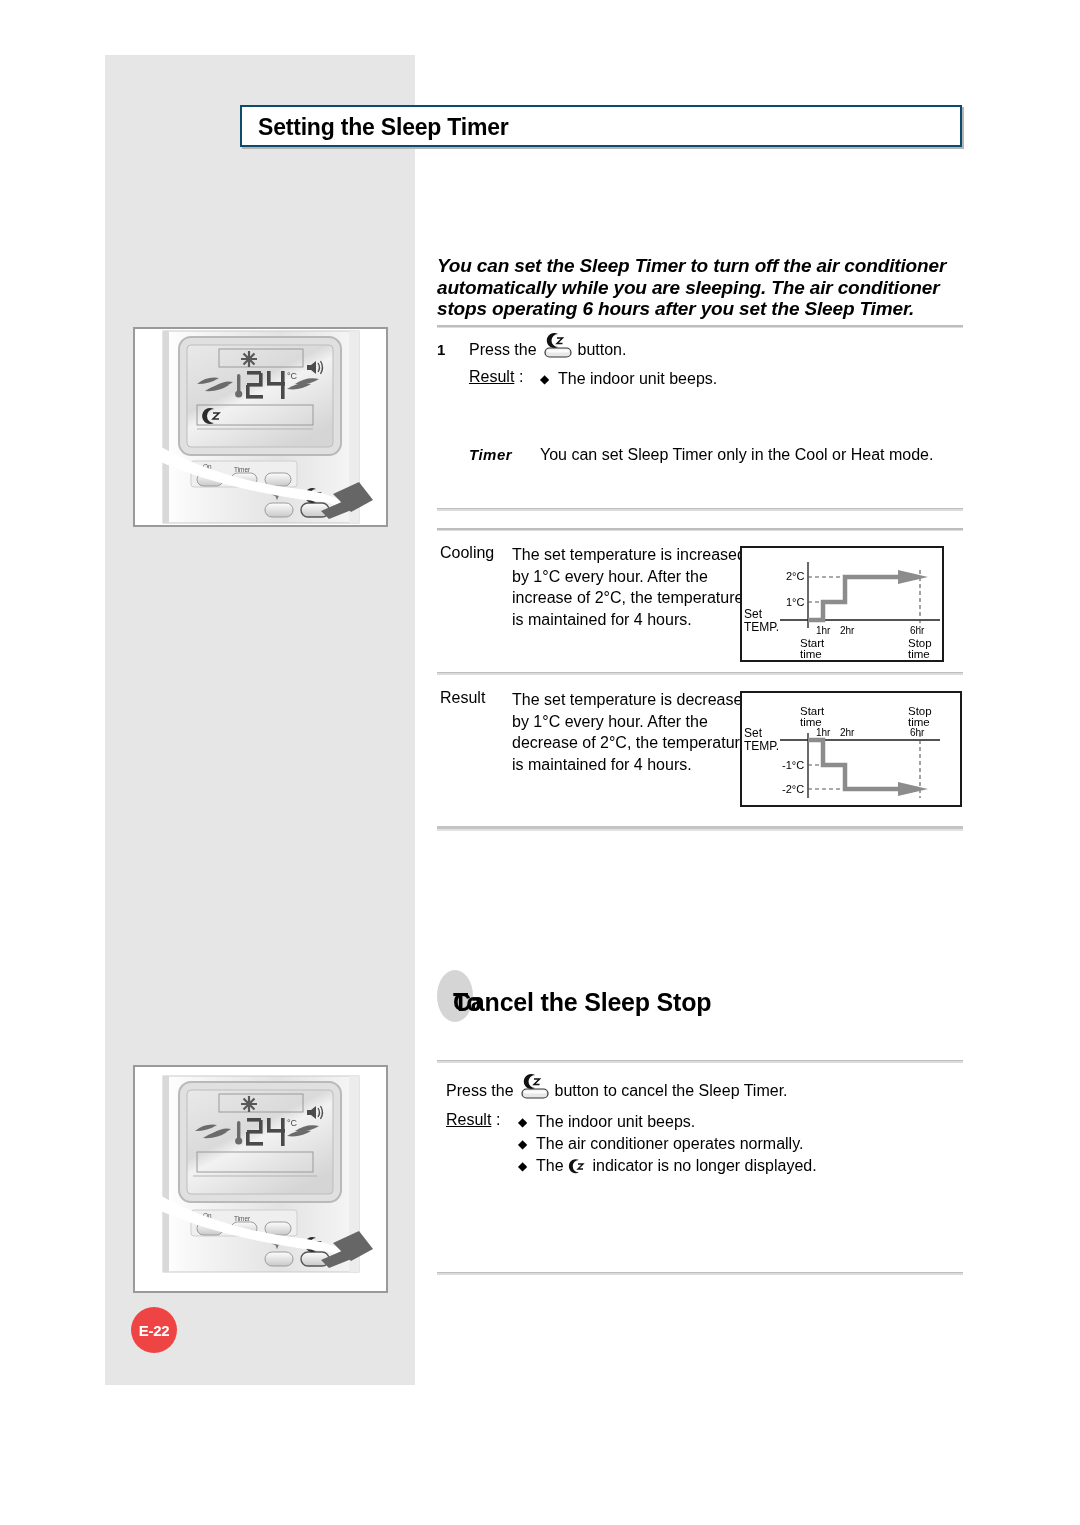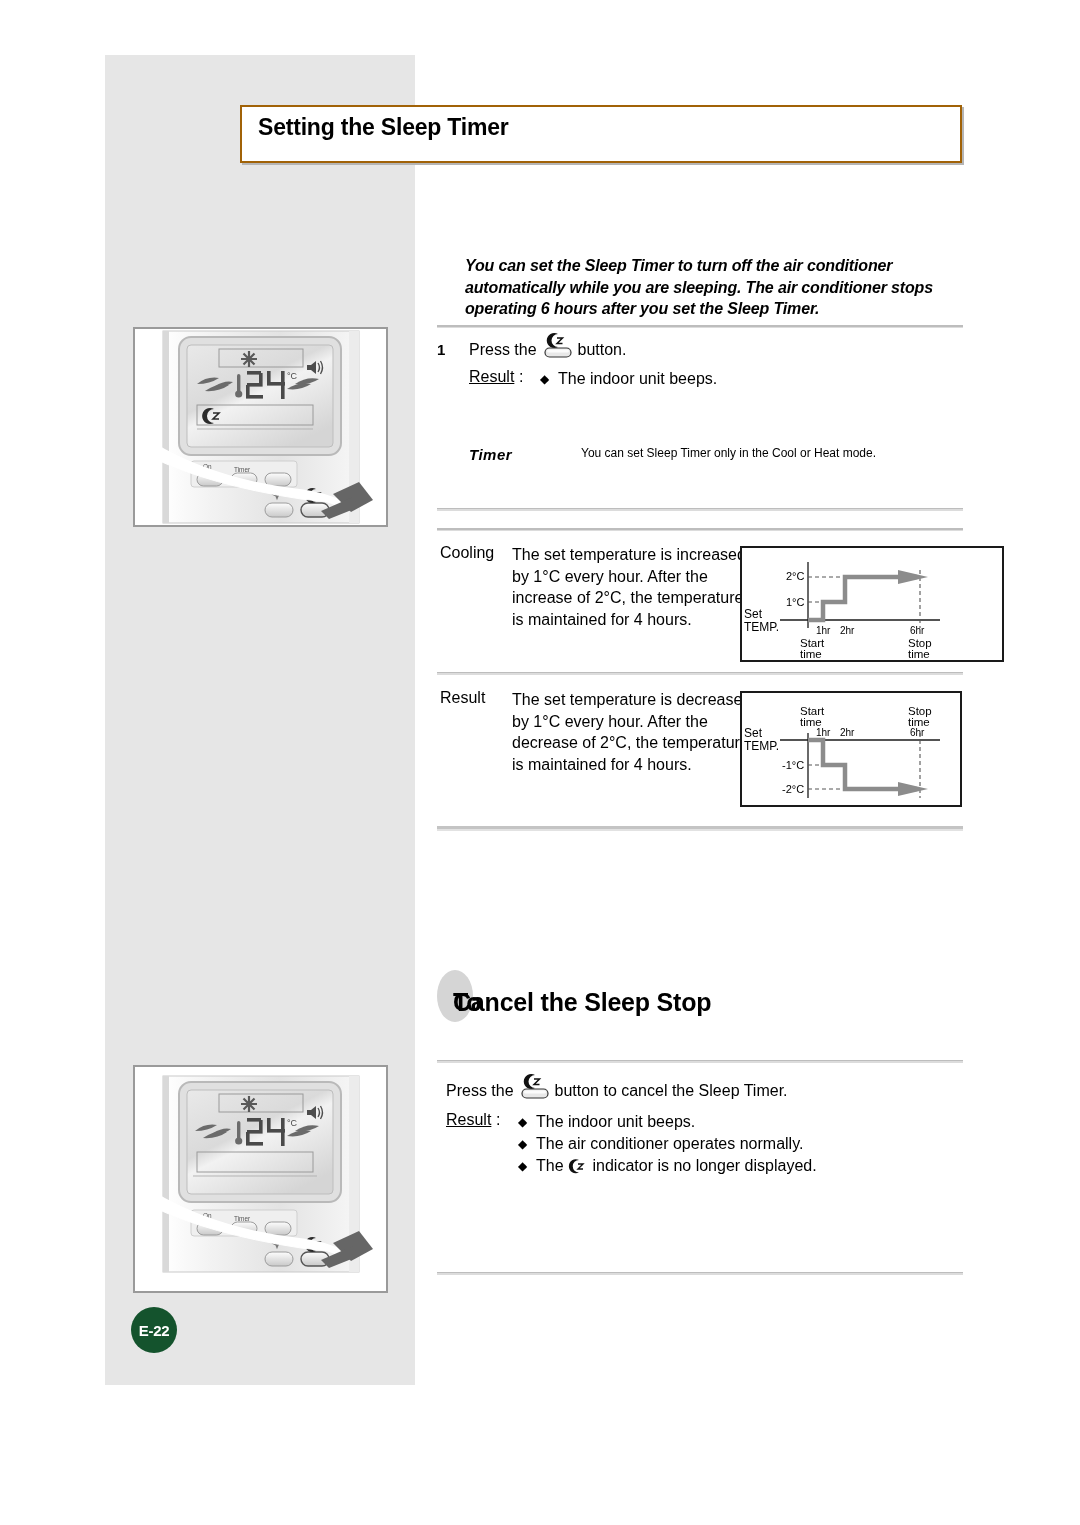--- a/index.html
+++ b/index.html
@@ -2,47 +2,47 @@
 <html><head>
 <meta charset="utf-8">
 <style>
   html,body{margin:0;padding:0;background:#ffffff;}
   body{width:1080px;height:1525px;position:relative;overflow:hidden;
        font-family:"Liberation Sans","DejaVu Sans",sans-serif;color:#000;}
 
   
   .gray-panel{position:absolute;left:105px;top:55px;width:310px;height:1330px;background:#e6e6e6;}
 
-  .title-box{position:absolute;left:240px;top:105px;width:722px;height:58px;
-             background:#ffffff;border:2px solid #a16207;box-sizing:border-box;
+  .title-box{position:absolute;left:240px;top:105px;width:722px;height:42px;
+             background:#ffffff;border:2px solid #0c4a6e;box-sizing:border-box;
              box-shadow:2px 2px 0 #b5b5b5;}
   .title-box span{position:absolute;left:16px;top:7px;font-size:23px;font-weight:bold;letter-spacing:-0.2px;}
 
   
   .rule{position:absolute;left:437px;width:526px;height:3px;
         background:linear-gradient(to bottom,#bdbdbd 0,#bdbdbd 50%,#dcdcdc 50%,#dcdcdc 100%);}
   .rule.thick{height:5px;background:linear-gradient(to bottom,#c4c4c4 0,#c4c4c4 60%,#e2e2e2 60%,#e2e2e2 100%);}
 
   
   .intro{position:absolute;left:437px;top:255px;width:528px;
-         font-size:16px;font-weight:bold;font-style:italic;line-height:21.5px;letter-spacing:-0.15px;margin-left:28px;}
+         font-size:19px;font-weight:bold;font-style:italic;line-height:21.5px;letter-spacing:-0.15px;}
 
   .step-no{position:absolute;left:437px;top:341px;font-size:15px;font-weight:bold;}
   .step-press{position:absolute;left:469px;top:341px;font-size:16px;}
   .btn-inline{display:inline-block;width:30px;height:18px;vertical-align:-4px;position:relative;margin:0 1px;}
 
   .result-label{position:absolute;left:469px;top:368px;font-size:16px;text-decoration:underline;}
   .result-colon{position:absolute;left:519px;top:368px;font-size:16px;}
   .bullets{position:absolute;left:540px;top:368px;width:410px;font-size:16px;line-height:22px;}
   .bullets .b{position:relative;padding-left:18px;margin-bottom:0px;}
   .bullets .b::before{content:"\25C6";position:absolute;left:0;top:0;font-size:12px;}
 
   .note-tag{position:absolute;left:469px;top:446px;font-size:15px;font-weight:bold;font-style:italic;
             letter-spacing:0.5px;}
-  .note-txt{position:absolute;left:540px;top:446px;width:420px;font-size:12px;margin-left:41px;}
+  .note-txt{position:absolute;left:540px;top:446px;width:420px;font-size:16px;}
 
   
   .mode-name{position:absolute;font-size:16px;}
   .mode-desc{position:absolute;width:240px;font-size:16px;line-height:21.5px;}
 
   
   .chartbox{position:absolute;border:2px solid #1a1a1a;background:#fff;box-sizing:border-box;}
 
   
   .cancel-head{position:absolute;left:437px;top:968px;height:56px;}
@@ -51,21 +51,21 @@
 
   .c-press{position:absolute;left:446px;top:1082px;font-size:16px;}
   .c-result{position:absolute;left:446px;top:1111px;font-size:16px;text-decoration:underline;}
   .c-colon{position:absolute;left:496px;top:1111px;font-size:16px;}
   .c-bullets{position:absolute;left:518px;top:1111px;width:430px;font-size:16px;line-height:22px;}
   .c-bullets .b{position:relative;padding-left:18px;}
   .c-bullets .b::before{content:"\25C6";position:absolute;left:0;top:0;font-size:12px;}
 
   
   .page-badge{position:absolute;left:131px;top:1307px;width:46px;height:46px;border-radius:50%;
-              background:#14532d;color:#fff;font-size:15px;font-weight:bold;
+              background:#ef4444;color:#fff;font-size:15px;font-weight:bold;
               display:flex;align-items:center;justify-content:center;letter-spacing:-0.3px;}
 
   
   .remote-frame{position:absolute;border:2px solid #9a9a9a;background:#ffffff;box-sizing:border-box;}
   .remote-svg{display:block;}
   .moon-svg{display:inline-block;vertical-align:middle;}
 </style>
 </head>
 <body>
 
@@ -210,21 +210,21 @@
 
 <div class="note-tag">Timer</div>
 <div class="note-txt">You can set Sleep Timer only in the Cool or Heat mode.</div>
 
 <div class="rule" style="top:508px;"></div>
 <div class="rule" style="top:528px;"></div>
 
 <div class="mode-name" style="left:440px;top:544px;">Cooling</div>
 <div class="mode-desc" style="left:512px;top:544px;">The set temperature is increased by 1°C every hour. After the increase of 2°C, the temperature is maintained for 4 hours.</div>
 
-<div class="chartbox" style="left:740px;top:546px;width:264px;height:116px;">
+<div class="chartbox" style="left:740px;top:546px;width:204px;height:116px;">
   <svg width="218" height="112" viewBox="0 0 218 112">
 
     <text x="44" y="32" font-size="11" font-family="Liberation Sans, sans-serif">2°C</text>
     <text x="44" y="58" font-size="11" font-family="Liberation Sans, sans-serif">1°C</text>
     <text x="2" y="70" font-size="12" font-family="Liberation Sans, sans-serif">Set</text>
     <text x="2" y="83" font-size="12" font-family="Liberation Sans, sans-serif">TEMP.</text>
 
     <line x1="38" y1="72" x2="198" y2="72" stroke="#1a1a1a" stroke-width="1.6"></line>
 
     <line x1="66" y1="14" x2="66" y2="80" stroke="#1a1a1a" stroke-width="1.3"></line>

